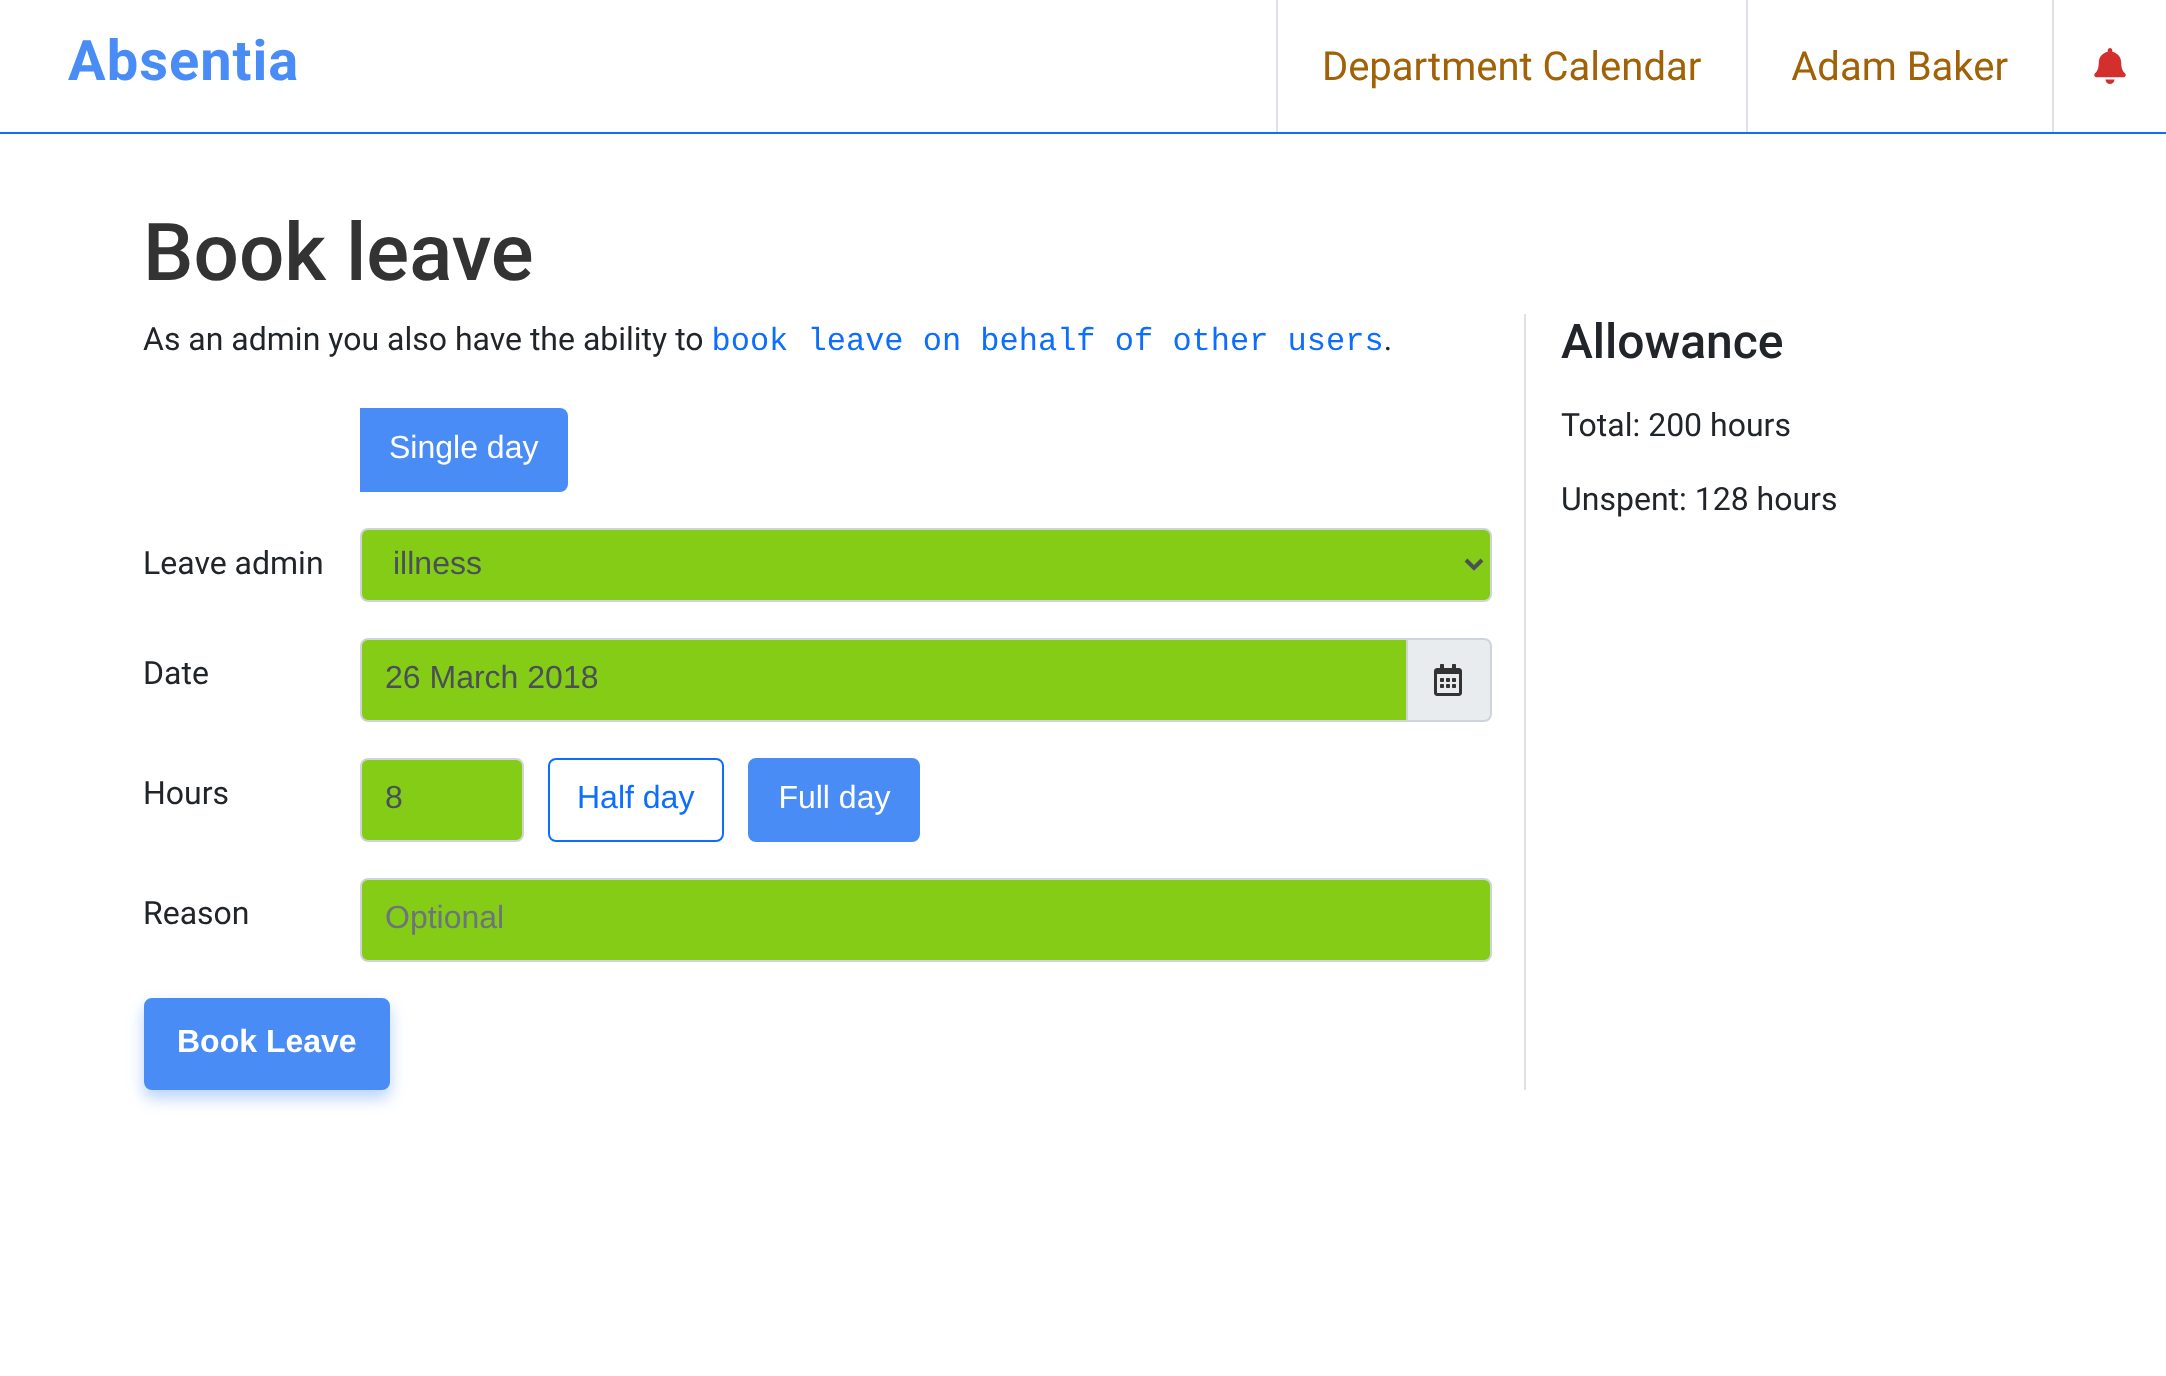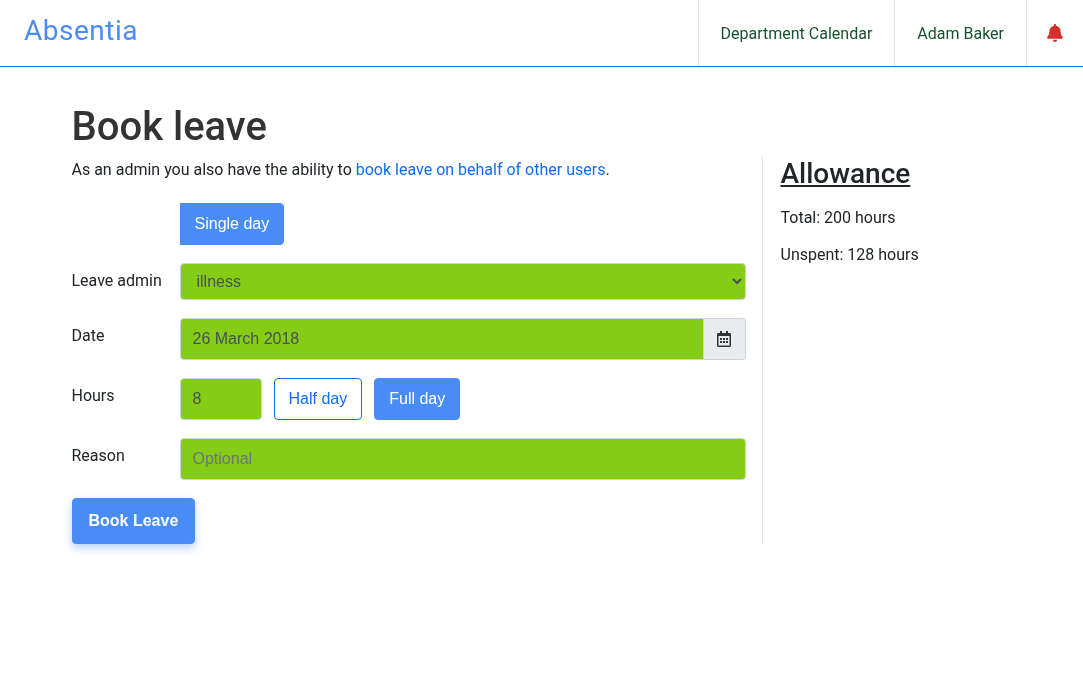--- a/index.html
+++ b/index.html
@@ -11,36 +11,36 @@
     }
     .navbar {
       display: flex;
       justify-content: space-between;
       align-items: stretch;
       border-bottom: 1px solid #0d6efd;
       height: 67px;
     }
     .brand {
       font-size: 28px;
-      font-weight: 400;
+      font-weight: 700;
       color: #4a8cf6;
-      padding: 14px 24px;
+      padding: 14px 34px;
       letter-spacing: 0.5px;
     }
     .nav-right {
       display: flex;
       align-items: stretch;
     }
     .nav-item {
       display: flex;
       align-items: center;
       padding: 0 22px;
       border-left: 1px solid #dee2e6;
-      color: #14532d;
-      font-size: 16px;
+      color: #a16207;
+      font-size: 20px;
       text-decoration: none;
       cursor: pointer;
     }
     .nav-item.bell {
       padding: 0 20px;
     }
     .bell-icon {
       width: 16px;
       height: 18px;
     }
@@ -69,20 +69,21 @@
       margin-bottom: 10px;
     }
     .subtitle {
       font-size: 16px;
       color: #212529;
       margin-bottom: 24px;
     }
     .subtitle a {
       color: #0d6efd;
       text-decoration: none;
+      font-family: Liberation Mono, monospace;
     }
     .form-row {
       display: flex;
       align-items: flex-start;
       margin-bottom: 18px;
     }
     .form-label {
       width: 108px;
       flex-shrink: 0;
       padding-top: 8px;
@@ -162,25 +163,24 @@
     }
     .btn-submit {
       background: #4a8cf6;
       color: #fff;
       border-color: #4a8cf6;
       font-weight: 700;
       padding: 10px 16px;
       box-shadow: 0 4px 8px rgba(74,140,246,0.4);
     }
     h2 {
-      font-size: 28px;
+      font-size: 24px;
       font-weight: 500;
       color: #212529;
       margin-bottom: 18px;
-      text-decoration: underline;
     }
     .allowance-line {
       font-size: 16px;
       margin-bottom: 18px;
     }
     .cal-icon { width: 16px; height: 16px; }
   </style>
 </head>
 <body>
 

